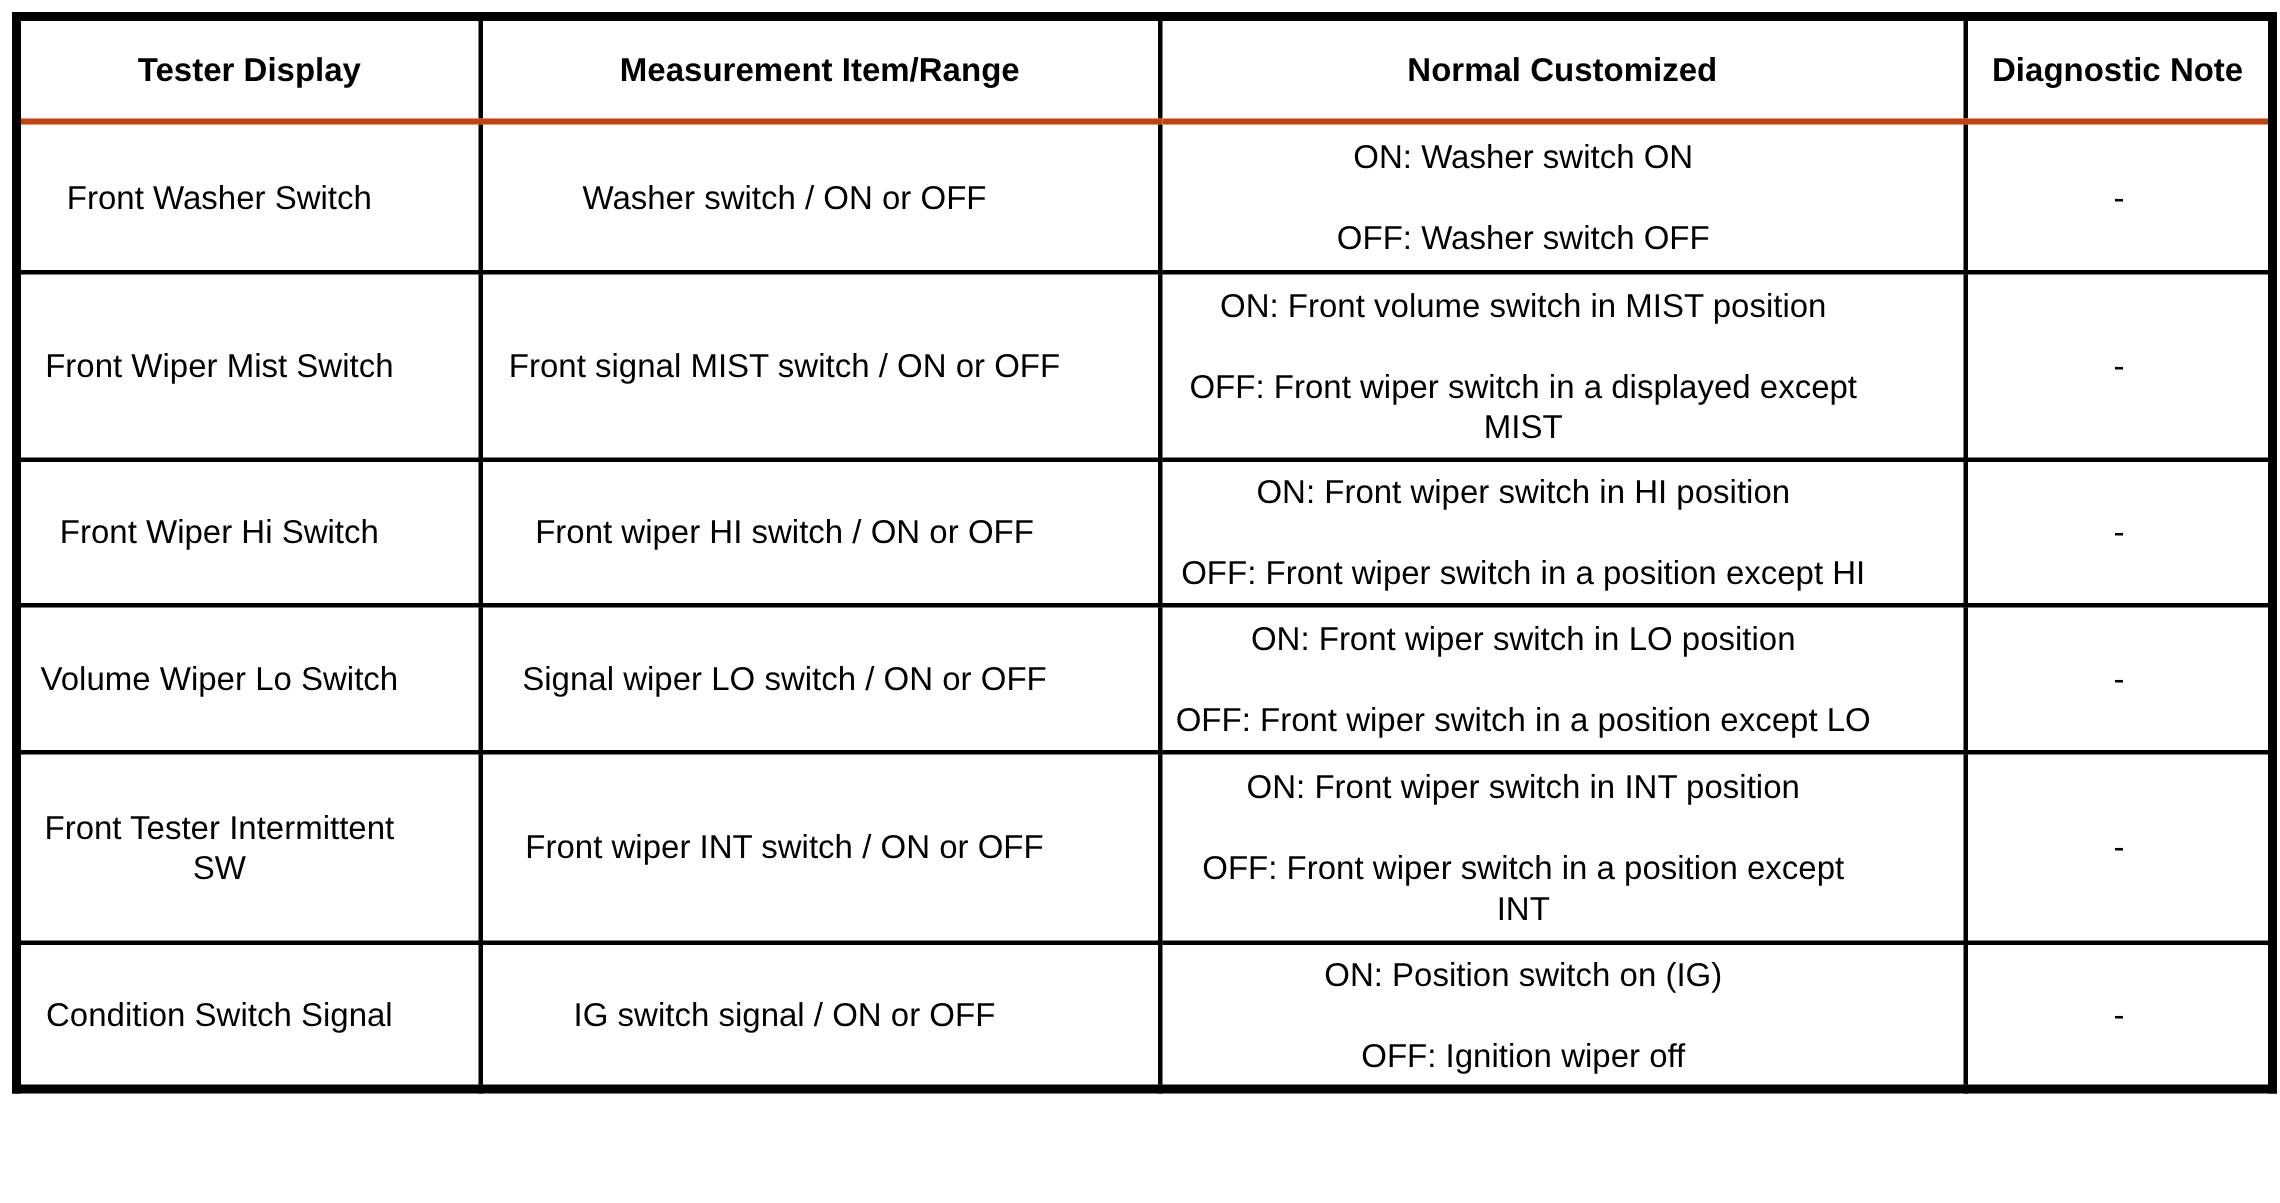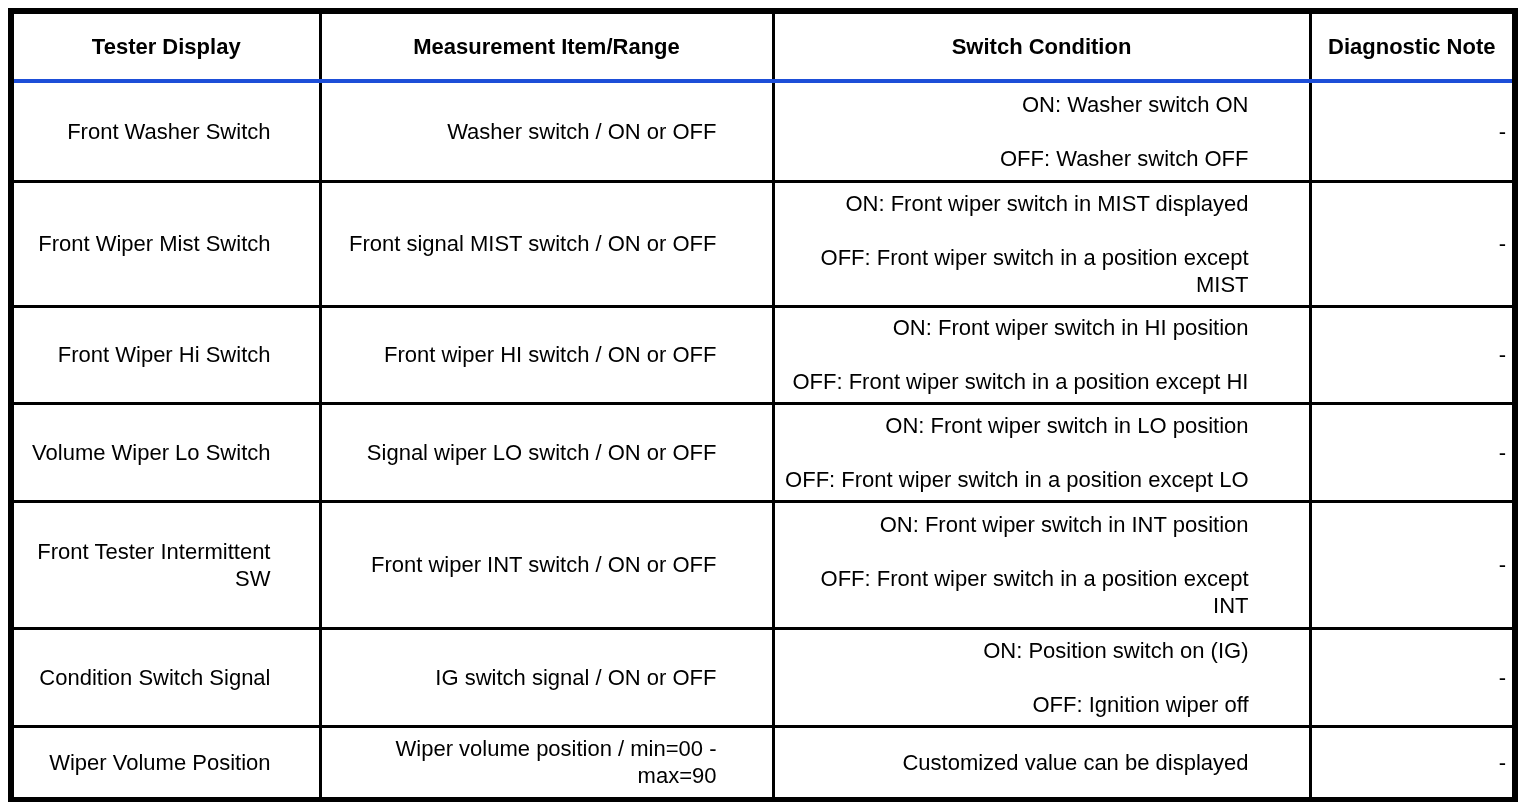--- a/index.html
+++ b/index.html
@@ -31,27 +31,27 @@
     line-height: 27px;
     background: #ffffff;
     overflow: hidden;
   }
   
   table.datasheet thead th {
     font-weight: bold;
     vertical-align: middle;
     height: 70px;
     line-height: 26px;
-    border-bottom: 4px solid #1d4ed8;
+    border-bottom: 4px solid #c2410c;
     padding: 2px 6px;
   }
   
   table.datasheet tbody td {
     vertical-align: middle;
-    text-align: right;
+    text-align: center;
   }
   td.col-tester    { padding: 4px 48px 4px 8px; }
   td.col-measure   { padding: 4px 55px 4px 8px; }
   td.col-normal    { padding: 4px 60px 4px 8px; }
   td.col-note      { padding: 4px 6px 4px 8px; }
   td.col-normal .para { margin: 0 0 27px 0; }
   td.col-normal .para:last-child { margin-bottom: 0; }
   
   tbody tr:nth-child(1) { height: 100px; }
   tbody tr:nth-child(2) { height: 125px; }
@@ -69,41 +69,41 @@
     <colgroup>
       <col style="width:309px">
       <col style="width:453px">
       <col style="width:537px">
       <col style="width:205px">
     </colgroup>
     <thead>
       <tr>
         <th>Tester Display</th>
         <th>Measurement Item/Range</th>
-        <th>Switch Condition</th>
+        <th>Normal Customized</th>
         <th>Diagnostic Note</th>
       </tr>
     </thead>
     <tbody>
   <tr>
     <td class="col-tester">Front Washer Switch</td>
     <td class="col-measure">Washer switch / ON or OFF</td>
     <td class="col-normal">
             <div class="para">ON: Washer switch ON</div>
             <div class="para">OFF: Washer switch OFF</div>
           </td>
     <td class="col-note">-</td>
   </tr>
 
   <tr>
     <td class="col-tester">Front Wiper Mist Switch</td>
     <td class="col-measure">Front signal MIST switch / ON or OFF</td>
     <td class="col-normal">
-            <div class="para">ON: Front wiper switch in MIST displayed</div>
-            <div class="para">OFF: Front wiper switch in a position except MIST</div>
+            <div class="para">ON: Front volume switch in MIST position</div>
+            <div class="para">OFF: Front wiper switch in a displayed except MIST</div>
           </td>
     <td class="col-note">-</td>
   </tr>
 
   <tr>
     <td class="col-tester">Front Wiper Hi Switch</td>
     <td class="col-measure">Front wiper HI switch / ON or OFF</td>
     <td class="col-normal">
             <div class="para">ON: Front wiper switch in HI position</div>
             <div class="para">OFF: Front wiper switch in a position except HI</div>
@@ -134,23 +134,15 @@
   <tr>
     <td class="col-tester">Condition Switch Signal</td>
     <td class="col-measure">IG switch signal / ON or OFF</td>
     <td class="col-normal">
             <div class="para">ON: Position switch on (IG)</div>
             <div class="para">OFF: Ignition wiper off</div>
           </td>
     <td class="col-note">-</td>
   </tr>
 
-  <tr>
-    <td class="col-tester">Wiper Volume Position</td>
-    <td class="col-measure">Wiper volume position / min=00 - max=90</td>
-    <td class="col-normal">
-            <div class="para">Customized value can be displayed</div>
-          </td>
-    <td class="col-note">-</td>
-  </tr>
 </tbody>
   </table>
 </div>
 
 </body></html>

